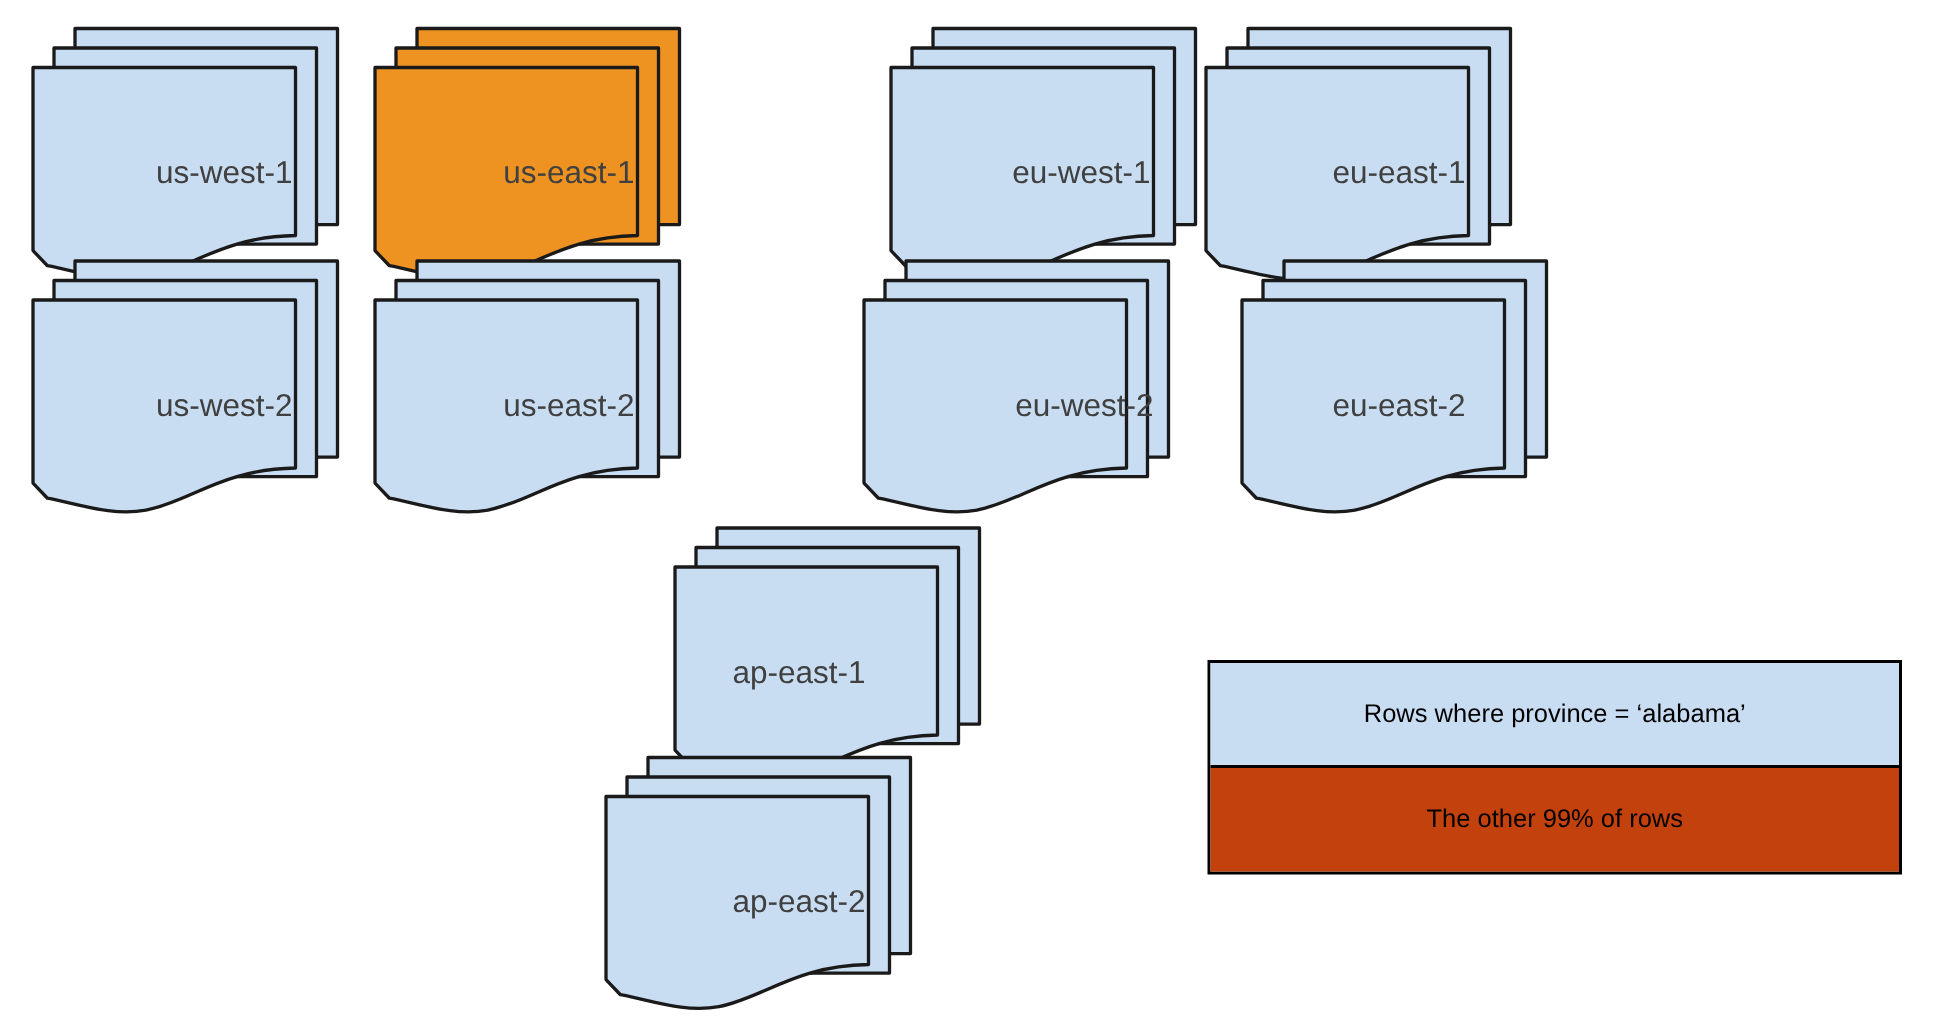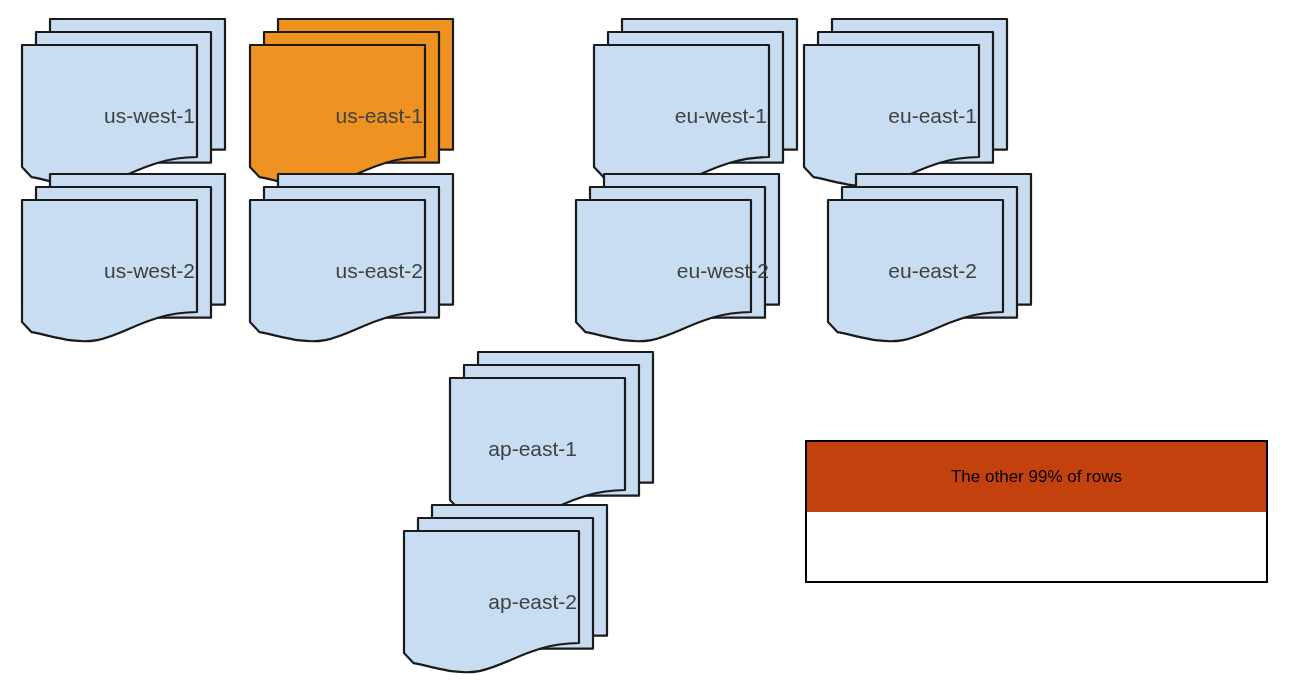--- a/index.html
+++ b/index.html
@@ -135,18 +135,21 @@
         <svg width="207" height="184" viewBox="-2 -2 207 184">
           <path d="M28 0 L203 0 L203 130.72 L28 130.72 Z" fill="#c8dcf2" stroke="#1a1a1a" stroke-width="2.2" stroke-linejoin="round"></path>
           <path d="M14 13 L189 13 L189 143.72 L14 143.72 Z" fill="#c8dcf2" stroke="#1a1a1a" stroke-width="2.2" stroke-linejoin="round"></path>
           <path d="M0 26 L175 26 L175 138 C126 138.72 105 160.32 75.25 166.08 C52.5 170.4 29.750000000000004 161.76 9.625 158.16 L0 148.08 Z" fill="#c8dcf2" stroke="#1a1a1a" stroke-width="2.2" stroke-linejoin="round"></path>
         </svg>
         <div class="stack-label" style="left: 0px; top: 87.6px; width: 175px;">ap-east-2</div>
       </div>
     </div>
 
   <div class="legend" id="legend" style="left: 805px; top: 440px; width: 463px; height: 143px;">
+    <div class="legend-row top" id="legend-row-0" style="background: rgb(200, 220, 242); height: 50%;">
+      <span>Rows where province = ‘alabama’</span>
+    </div>
     <div class="legend-row" id="legend-row-1" style="background: #c2410c; height: 50%;">
       <span>The other 99% of rows</span>
     </div>
   </div>
 
 </div>
 
 </body></html>

